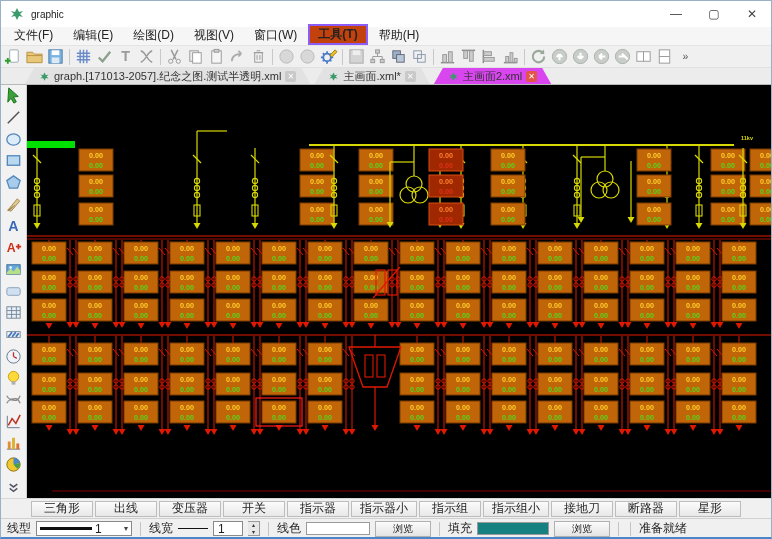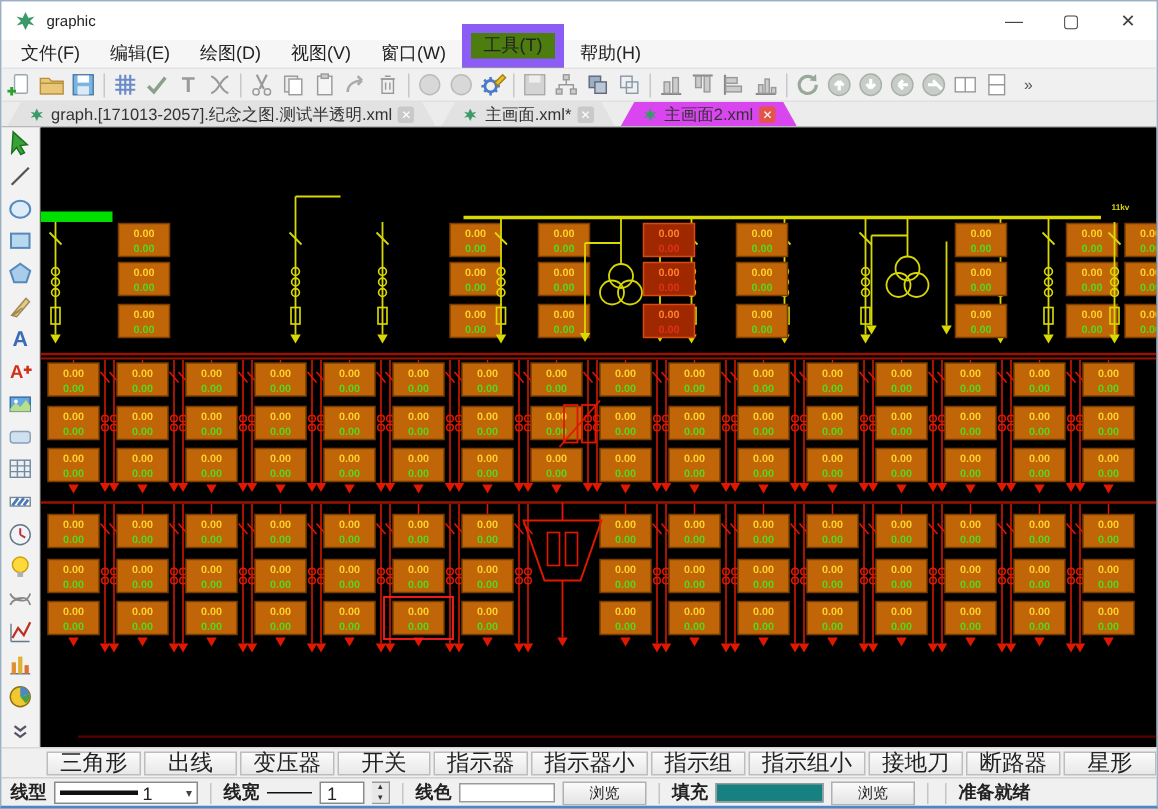--- a/index.html
+++ b/index.html
@@ -9,64 +9,64 @@
   
   .titlebar{height:26px;background:#ffffff;display:flex;align-items:center;padding-left:8px;}
   .app-icon{width:16px;height:16px;margin-right:6px;}
   .title{font-size:10px;color:#222;}
   .win-controls{margin-left:auto;display:flex;height:100%;}
   .winbtn{width:38px;height:100%;display:flex;align-items:center;justify-content:center;
           font-size:12px;color:#444;cursor:default;}
   
   .menubar{height:19px;background:#f6f6f6;display:flex;align-items:flex-end;padding-left:4px;border-bottom:1px solid #e4e4e4;}
   .menu-item{font-size:12px;color:#222;padding:1px 9px;margin-right:2px;}
-  .menu-item.active{background:#4d7c0f;border:6px solid #8b5cf6;padding:0 8px;}
+  .menu-item.active{background:#c2410c;border:2px solid #8b5cf6;padding:0 8px;font-weight:bold;}
   
   .toolbar{height:22px;background:#f0f0f0;display:flex;align-items:center;padding-left:2px;border-bottom:1px solid #e0e0e0;}
   .tbtn{width:21px;height:21px;display:flex;align-items:center;justify-content:center;}
   .tbtn svg{width:19px;height:19px;}
   .tsep{width:1px;height:16px;background:#c8c8c8;margin:0 3px;}
   
-  .tabbar{height:17px;background:#ececec;display:flex;align-items:flex-end;padding-left:4px;border-bottom:1px solid #b8b8b8;}
+  .tabbar{height:17px;background:#ececec;display:flex;align-items:flex-end;padding-left:24px;border-bottom:1px solid #b8b8b8;}
   .tab{height:16px;display:flex;align-items:center;justify-content:center;gap:4px;
        background:#e2e2e2;clip-path:polygon(9px 0,calc(100% - 9px) 0,100% 100%,0 100%);
        padding:0 14px;margin-right:4px;font-size:11px;color:#333;}
   .tab.active{background:#d946ef;}
   .tab .ticon{width:11px;height:11px;}
   .tab .tclose{width:11px;height:11px;display:flex;align-items:center;justify-content:center;
        font-size:8px;color:#fff;background:#c9c9c9;border-radius:2px;}
   .tab.active .tclose{background:#e25548;}
   
   .main{display:flex;height:413px;}
   .palette{width:28px;background:#f2f2f2;border-right:1px solid #cfcfcf;display:flex;flex-direction:column;align-items:center;}
   .ptool{width:24px;height:21.7px;display:flex;align-items:center;justify-content:center;}
   .ptool svg{width:19px;height:19px;}
   .canvas-wrap{flex:1;background:#000;}
   .canvas-wrap svg{display:block;width:744px;height:413px;}
   
   .compbar{height:20px;background:#f0f0f0;display:flex;align-items:center;padding-left:30px;gap:2px;border-top:1px solid #d8d8d8;}
   .cbtn{min-width:62px;height:16px;background:linear-gradient(#fbfbfb,#e8e8e8);border:1px solid #bdbdbd;
-        font-size:15px;color:#222;display:flex;align-items:center;justify-content:center;padding:0 8px;}
+        font-size:12px;color:#222;display:flex;align-items:center;justify-content:center;padding:0 8px;}
   
   .statusbar{height:20px;background:#f0f0f0;display:flex;align-items:center;font-size:12px;color:#222;
              padding:0 6px;border-top:1px solid #d0d0d0;gap:5px;}
   .ssep{width:1px;height:14px;background:#c4c4c4;margin:0 3px;}
   .combo{width:96px;height:15px;border:1px solid #8a8a8a;background:#fff;display:flex;align-items:center;padding:0 3px;gap:3px;}
   .combo .thick{width:52px;height:3px;background:#111;}
   .combo .caret{margin-left:auto;font-size:8px;color:#444;}
   .thin{width:30px;height:1px;background:#111;}
   .spinbox{width:30px;height:15px;border:1px solid #8a8a8a;background:#fff;display:flex;align-items:center;padding-left:4px;}
   .spincol{display:flex;flex-direction:column;width:12px;height:15px;border:1px solid #9a9a9a;border-left:none;}
   .spincol span{flex:1;font-size:6px;line-height:6px;text-align:center;color:#333;background:#e8e8e8;}
   .swatch{height:13px;border:1px solid #9a9a9a;}
   .sw-line{width:64px;background:#ffffff;}
   .sw-fill{width:72px;}
   .sbtn{min-width:56px;height:16px;background:linear-gradient(#fbfbfb,#e4e4e4);border:1px solid #b0b0b0;
         font-size:10px;display:flex;align-items:center;justify-content:center;}
-  .stext{white-space:nowrap;font-weight:bold;}
+  .stext{white-space:nowrap;}
 </style>
 </head>
 <body>
 
 <div class="window">
 
   <div class="titlebar">
     <span class="app-icon">
       <svg viewBox="0 0 16 16">
           <path d="M8 2l2 4 4-1-3 3 3 3-4-1-2 4-2-4-4 1 3-3-3-3 4 1z" fill="#3a9a6a"></path>

